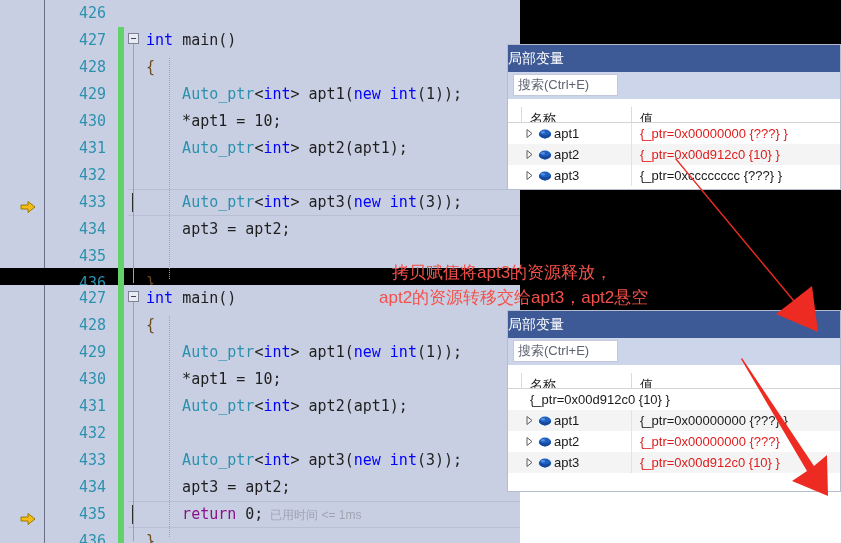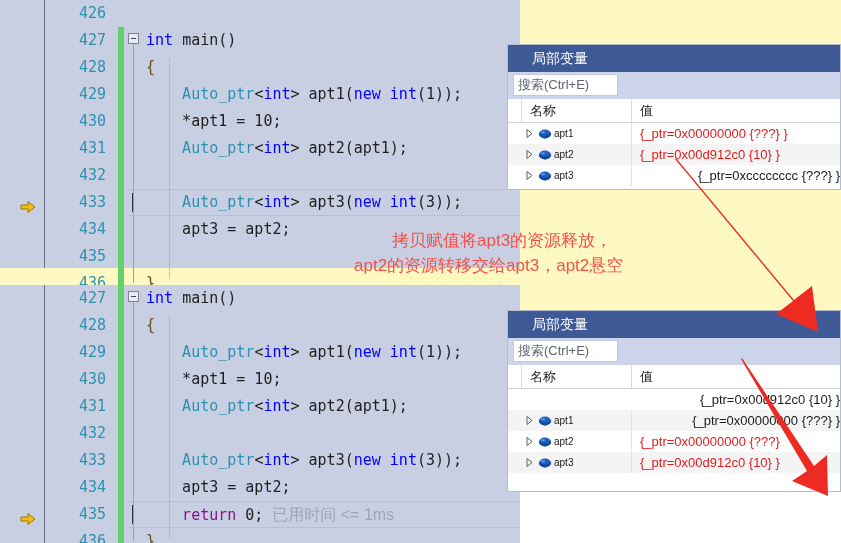--- a/index.html
+++ b/index.html
@@ -1,21 +1,21 @@
 <!DOCTYPE html>
 <html><head>
 <meta charset="utf-8">
 <style>
   html,body{margin:0;padding:0;}
   body{
     width:841px;height:543px;overflow:hidden;background:#ffffff;
     font-family:"Liberation Sans","DejaVu Sans",sans-serif;
     -webkit-font-smoothing:antialiased;
   }
-  .stage{position:relative;width:841px;height:410px;background:#fef9c3;text-decoration:underline;}
+  .stage{position:relative;width:841px;height:410px;background:#000000;text-decoration:underline;}
 
   
   .editor{
     position:absolute;left:0;background:#c9cfe2;
     font-family:"DejaVu Sans Mono","Liberation Mono",monospace;
     font-size:15px;
   }
   .editor.top{top:0;width:520px;height:268px;}
   .editor.bottom{top:285px;width:520px;height:258px;}
 
@@ -55,52 +55,52 @@
 
   
   .k-blue{color:#0000ff;}
   .k-teal{color:#2b91af;}
   .k-purple{color:#8b0f8b;}
   .k-plain{color:#1f1f1f;}
   .k-brown{color:#6d4b1f;}
 
   .elapsed{
     color:#a0a4b2;font-family:"Liberation Sans","DejaVu Sans",sans-serif;
-    font-size:16px;
+    font-size:12px;
   }
 
   
   .locals{
     position:absolute;background:#ffffff;
     border:1px solid #b5bccd;box-sizing:border-box;
     font-family:"Liberation Sans","DejaVu Sans",sans-serif;
   }
   .locals.top{left:507px;top:44px;width:334px;height:146px;}
   .locals.bottom{left:507px;top:310px;width:334px;height:182px;}
 
   .lw-title{
     height:27px;background:#3d5a96;color:#ffffff;
-    font-size:14px;line-height:27px;padding-left:24px;box-sizing:border-box;
+    font-size:14px;line-height:27px;padding-left:0;box-sizing:border-box;
   }
   .lw-search{
     height:27px;background:#cdd5ea;box-sizing:border-box;position:relative;
   }
   .lw-search-box{
     position:absolute;left:5px;top:2px;width:105px;height:22px;
     background:#ffffff;border:1px solid #c3c9da;box-sizing:border-box;
     color:#5d6370;font-size:13px;line-height:20px;padding-left:4px;
     white-space:nowrap;overflow:hidden;
   }
   .lw-head{
     height:24px;background:#ffffff;border-bottom:1px solid #d4d4d4;
     display:flex;box-sizing:border-box;
   }
   .lw-head .cell{
     font-size:13px;color:#1a1a1a;line-height:23px;box-sizing:border-box;
-    border-right:1px solid #d9d9d9;padding-left:8px;overflow:hidden;white-space:nowrap;
+    border-right:1px solid #d9d9d9;padding-left:8px;overflow:hidden;white-space:nowrap;margin-top:8px;
   }
   .c-gap{width:14px;padding-left:0 !important;}
   .c-name{width:110px;}
   .c-value{flex:1;border-right:none !important;}
 
   .lw-body{background:#ffffff;}
   .lw-row{height:21px;display:flex;align-items:center;box-sizing:border-box;}
   .lw-row.alt{background:#f4f4f4;}
   .lw-row .rgap{width:14px;height:100%;}
   .lw-row .rname{
@@ -110,32 +110,32 @@
   }
   .lw-row .rvalue{
     flex:1;font-size:13px;white-space:nowrap;overflow:hidden;padding-left:8px;
     box-sizing:border-box;
   }
   .expander{
     width:14px;flex:0 0 14px;display:flex;align-items:center;justify-content:center;
   }
   .expander svg{display:block;}
   .obj-icon{width:18px;flex:0 0 18px;display:flex;align-items:center;justify-content:center;}
-  .rlabel{font-size:10px;color:#1a1a1a;overflow:hidden;white-space:nowrap;}
+  .rlabel{font-size:13px;color:#1a1a1a;overflow:hidden;white-space:nowrap;}
   .val-red{color:#e01b1b;}
-  .val-black{color:#1a1a1a;text-align:right;}
+  .val-black{color:#1a1a1a;}
 
   
   .annot{
     position:absolute;color:#f4504a;
     font-family:"Liberation Sans","DejaVu Sans",sans-serif;
-    font-size:17px;line-height:25px;white-space:nowrap;
+    font-size:17px;line-height:25px;white-space:nowrap;margin-top:32px;
   }
   .annot.l1{left:392px;top:228px;}
-  .annot.l2{left:354px;top:253px;text-align:center;}
+  .annot.l2{left:379px;top:253px;text-align:center;}
 
   .arrows{position:absolute;left:0;top:0;width:841px;height:543px;pointer-events:none;}
 </style>
 </head>
 <body>
 
 <div class="stage">
 
   <div class="editor top">
     <div class="edge-left"></div>

